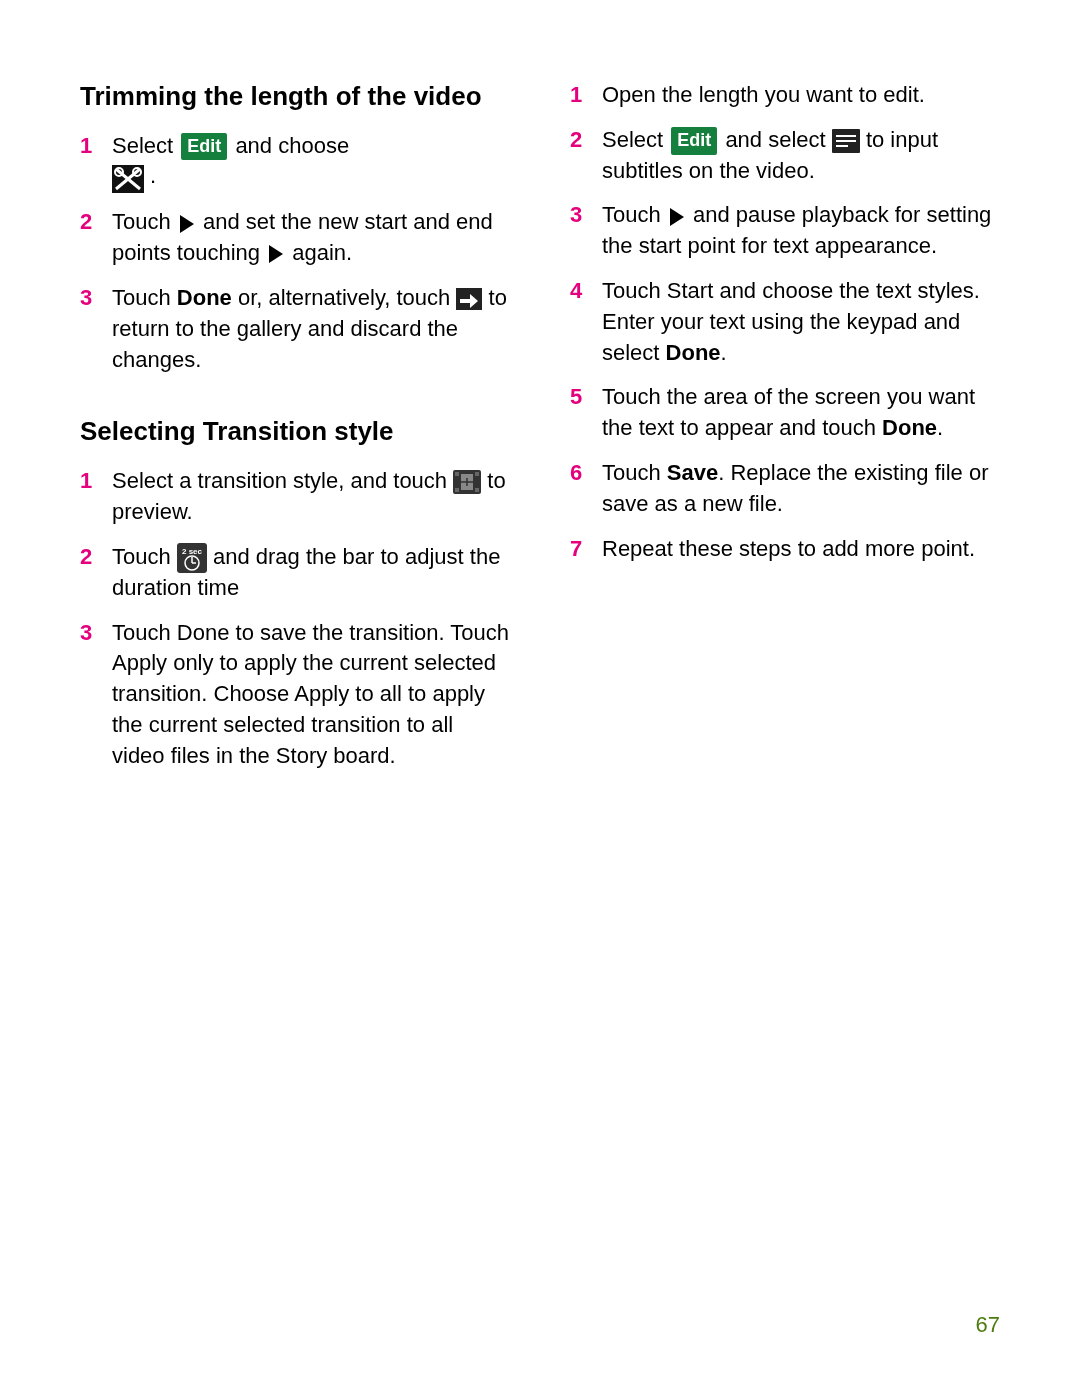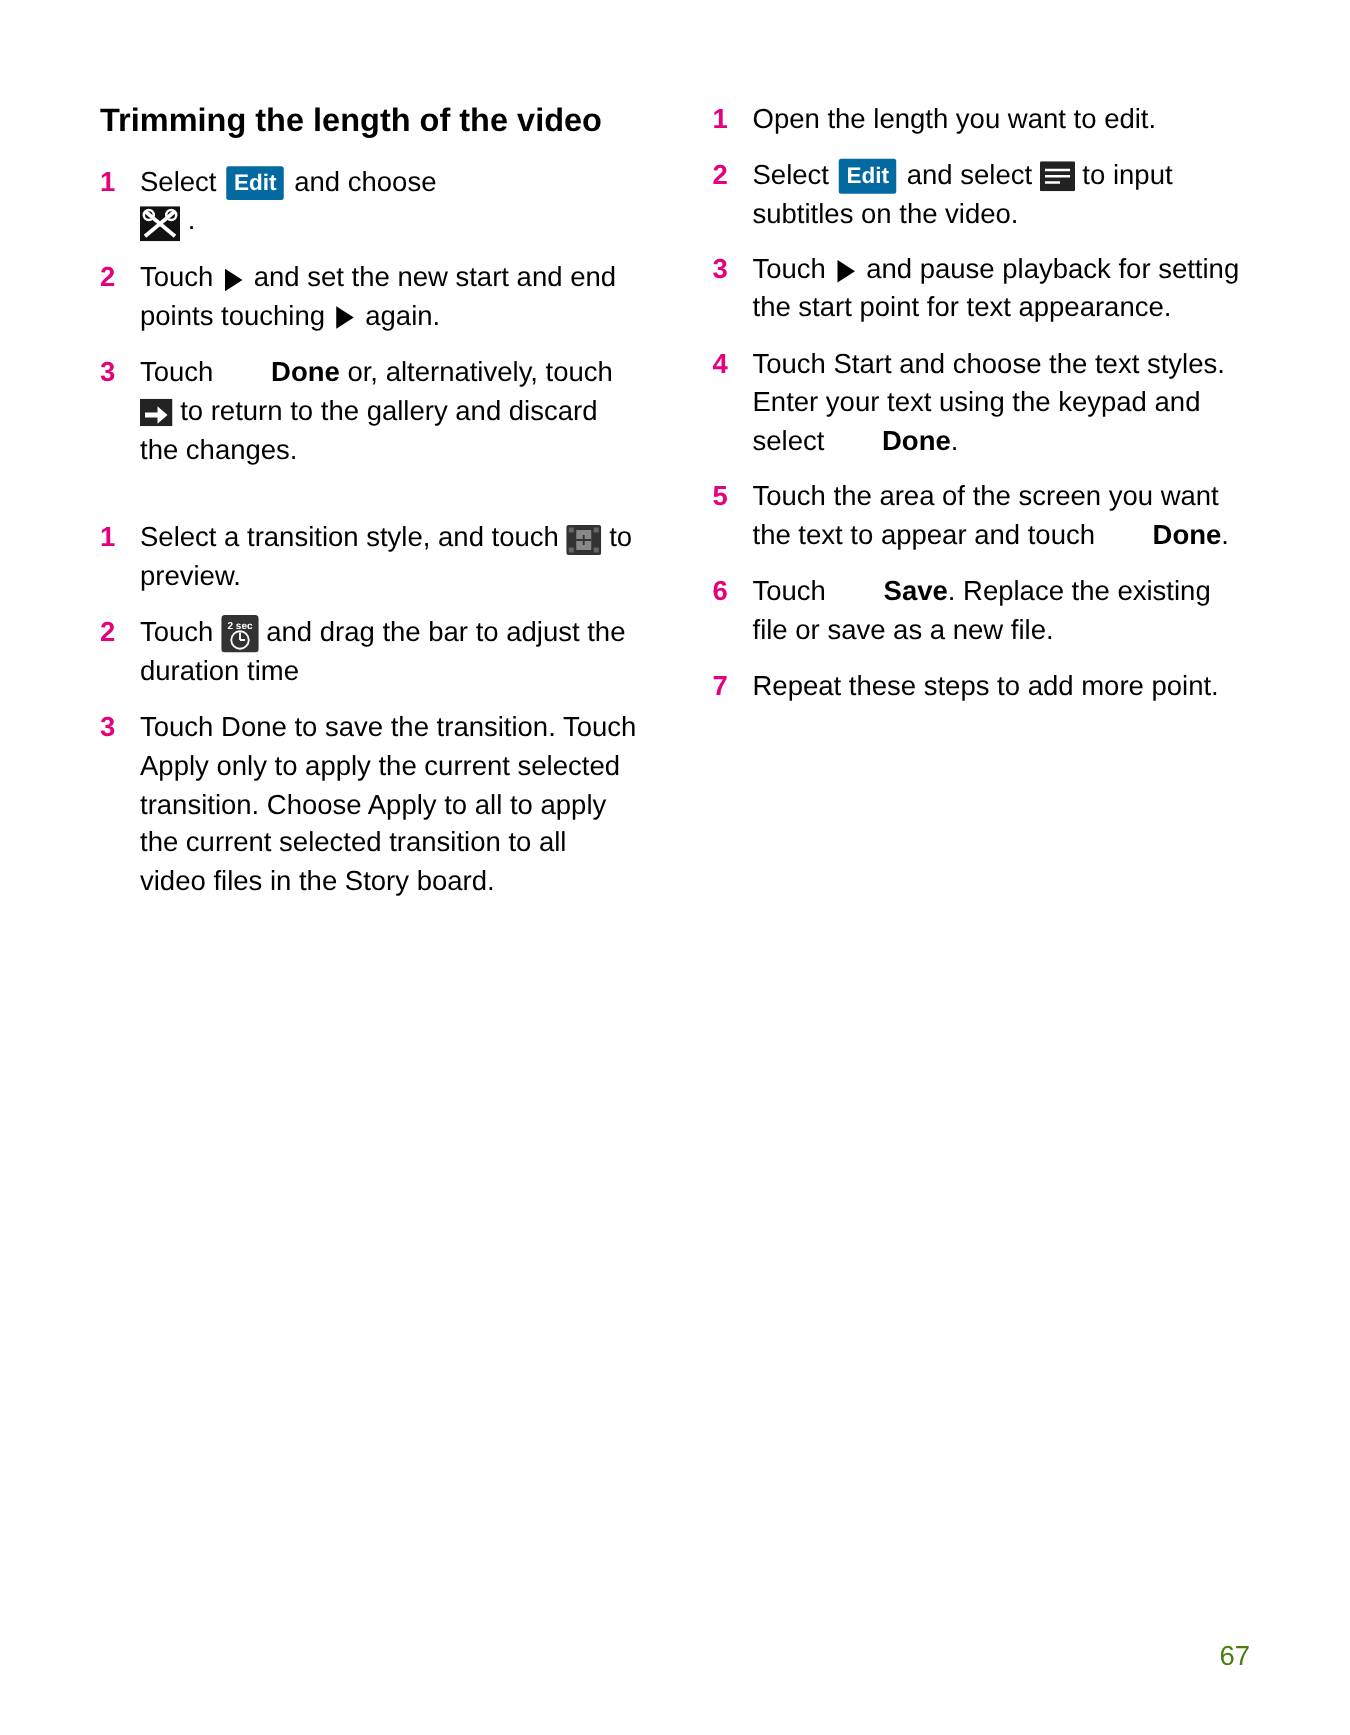--- a/index.html
+++ b/index.html
@@ -71,26 +71,25 @@
       margin-right: 4px;
       line-height: 1.4;
     }
 
     .li-content {
       flex: 1;
     }
 
     .bold {
       font-weight: 900;
-      margin-left: 40px;
     }
 
     .edit-badge {
       display: inline-block;
-      background: #0369a1;
+      background: #15803d;
       color: #ffffff;
       font-size: 18px;
       font-weight: 700;
       padding: 1px 6px;
       border-radius: 2px;
       vertical-align: middle;
       margin: 0 2px;
     }
 
     
@@ -161,20 +160,21 @@
               <path d="M4 11 L14 11 L14 6 L22 13 L14 20 L14 15 L4 15 Z" fill="white"></path>
             </svg>
             to return to the gallery and discard the changes.
           </span>
         </li>
 
       </ol>
     </div>
 
     <div class="section">
+      <div class="section-title">Selecting Transition style</div>
       <ol>
 
         <li>
           <span class="li-content">
             Select a transition style, and touch
             
             <svg width="28" height="24" viewBox="0 0 28 24" style="display:inline-block;vertical-align:middle;">
               <rect width="28" height="24" fill="#333" rx="2"></rect>
               <rect x="2" y="2" width="4" height="4" fill="#666"></rect>
               <rect x="22" y="2" width="4" height="4" fill="#666"></rect>

